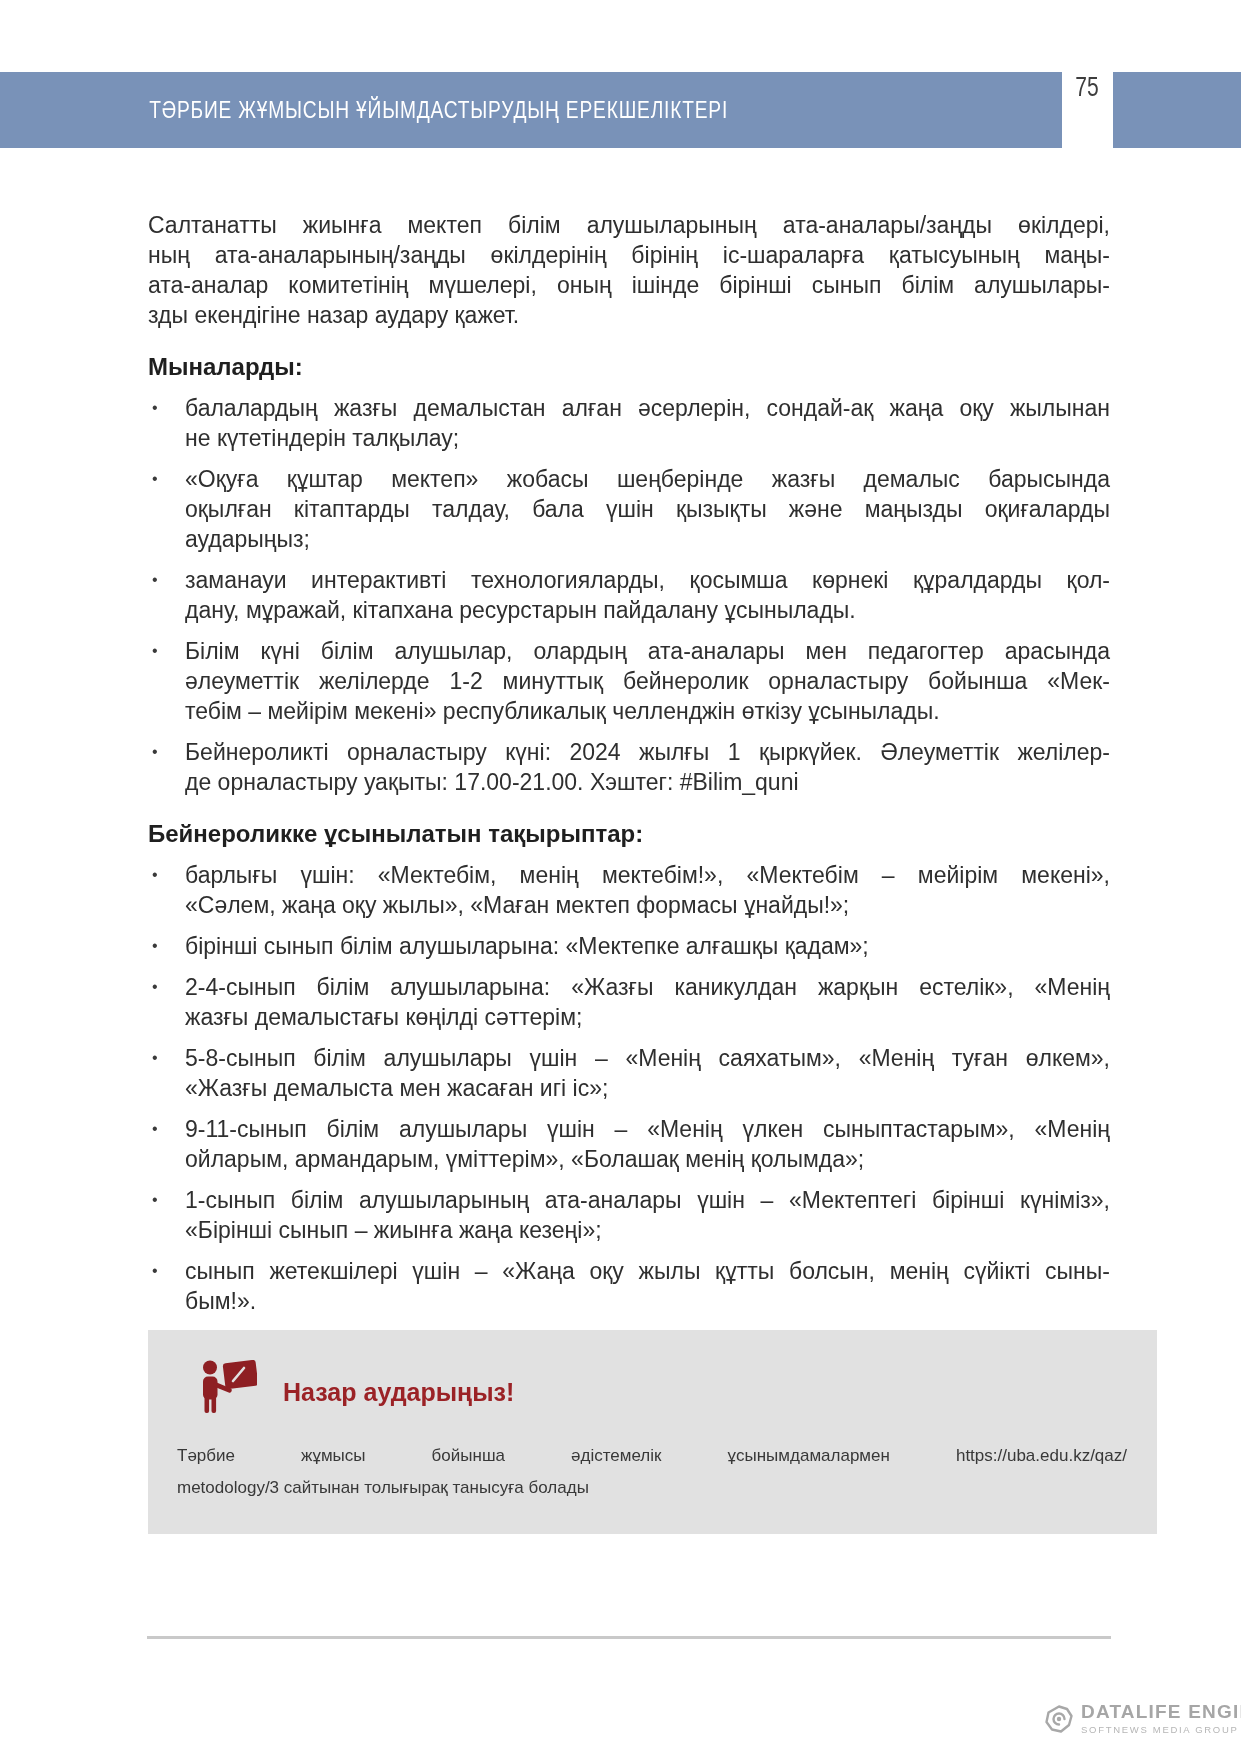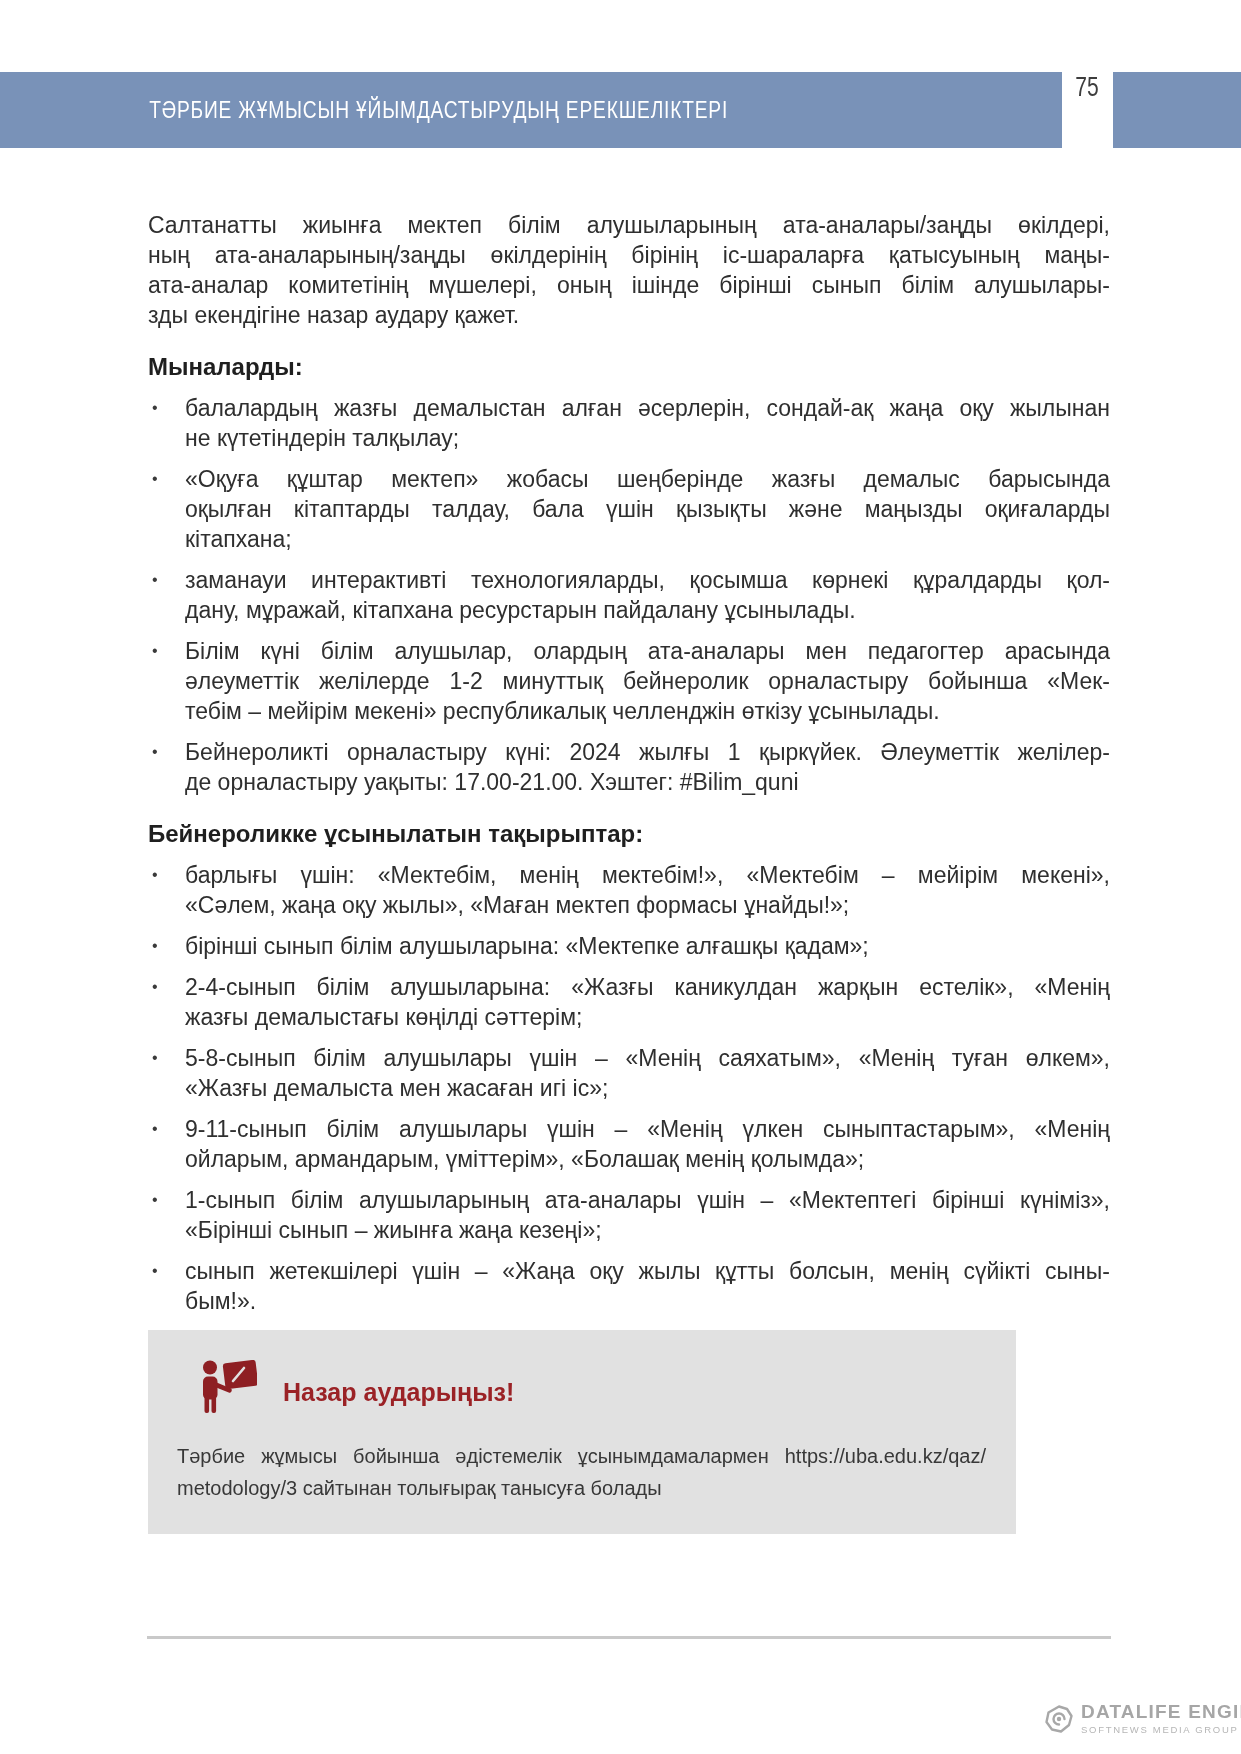--- a/index.html
+++ b/index.html
@@ -26,26 +26,26 @@
   .content{position:absolute;left:148px;top:148px;width:962px;}
   .intro{margin-top:62px;font-size:23px;line-height:30px;}
   .ln{text-align:justify;text-align-last:justify;}
   .ln-last{text-align-last:left;}
   .sec-heading{font-size:24px;font-weight:bold;color:#1f1f1f;line-height:30px;margin:22px 0 0 0;}
   .blist{margin:8px 0 0 0;}
   .bitem{display:flex;margin-top:11px;font-size:23px;line-height:30px;}
   .bullet{flex:0 0 37px;font-size:16px;line-height:30px;color:#3a3a3a;padding-left:4px;box-sizing:border-box;}
   .btext{flex:1;min-width:0;}
   
-  .note-box{margin-top:14px;background:#e1e1e1;width:868px;box-sizing:border-box;
+  .note-box{margin-top:14px;background:#e1e1e1;width:1009px;box-sizing:border-box;
     padding:30px 30px 30px 29px;}
   .note-head{display:flex;align-items:center;gap:26px;padding-left:20px;}
   .note-title{color:#9b2226;font-size:25px;font-weight:bold;}
   .teacher-icon{width:60px;height:64px;display:block;}
-  .note-body{margin-top:16px;font-size:20px;line-height:32px;color:#383838;}
+  .note-body{margin-top:16px;font-size:17px;line-height:32px;color:#383838;}
   
   .footer-line{position:absolute;left:147px;top:1636px;width:964px;height:3px;background:#c9c9c9;}
   .footer-logo{position:absolute;left:1044px;top:1702px;display:flex;align-items:center;gap:7px;}
   .logo-icon{width:30px;height:30px;display:block;}
   .logo-text{display:flex;flex-direction:column;}
   .logo-title{font-size:19px;font-weight:bold;color:#a6a6a6;letter-spacing:1.2px;white-space:nowrap;line-height:19px;}
   .logo-sub{font-size:9.5px;color:#b6b6b6;letter-spacing:1.7px;white-space:nowrap;margin-top:3px;}
 </style>
 </head>
 <body>
@@ -76,21 +76,21 @@
         <div class="btext">
           <div class="ln">балалардың жазғы демалыстан алған әсерлерін, сондай-ақ жаңа оқу жылынан</div>
           <div class="ln ln-last">не күтетіндерін талқылау;</div>
         </div>
       </div>
       <div class="bitem">
         <span class="bullet">•</span>
         <div class="btext">
           <div class="ln">«Оқуға құштар мектеп» жобасы шеңберінде жазғы демалыс барысында</div>
           <div class="ln">оқылған кітаптарды талдау, бала үшін қызықты және маңызды оқиғаларды</div>
-          <div class="ln ln-last">кітапхана;</div>
+          <div class="ln ln-last">аударыңыз;</div>
         </div>
       </div>
       <div class="bitem">
         <span class="bullet">•</span>
         <div class="btext">
           <div class="ln">заманауи интерактивті технологияларды, қосымша көрнекі құралдарды қол-</div>
           <div class="ln ln-last">дану, мұражай, кітапхана ресурстарын пайдалану ұсынылады.</div>
         </div>
       </div>
       <div class="bitem">

